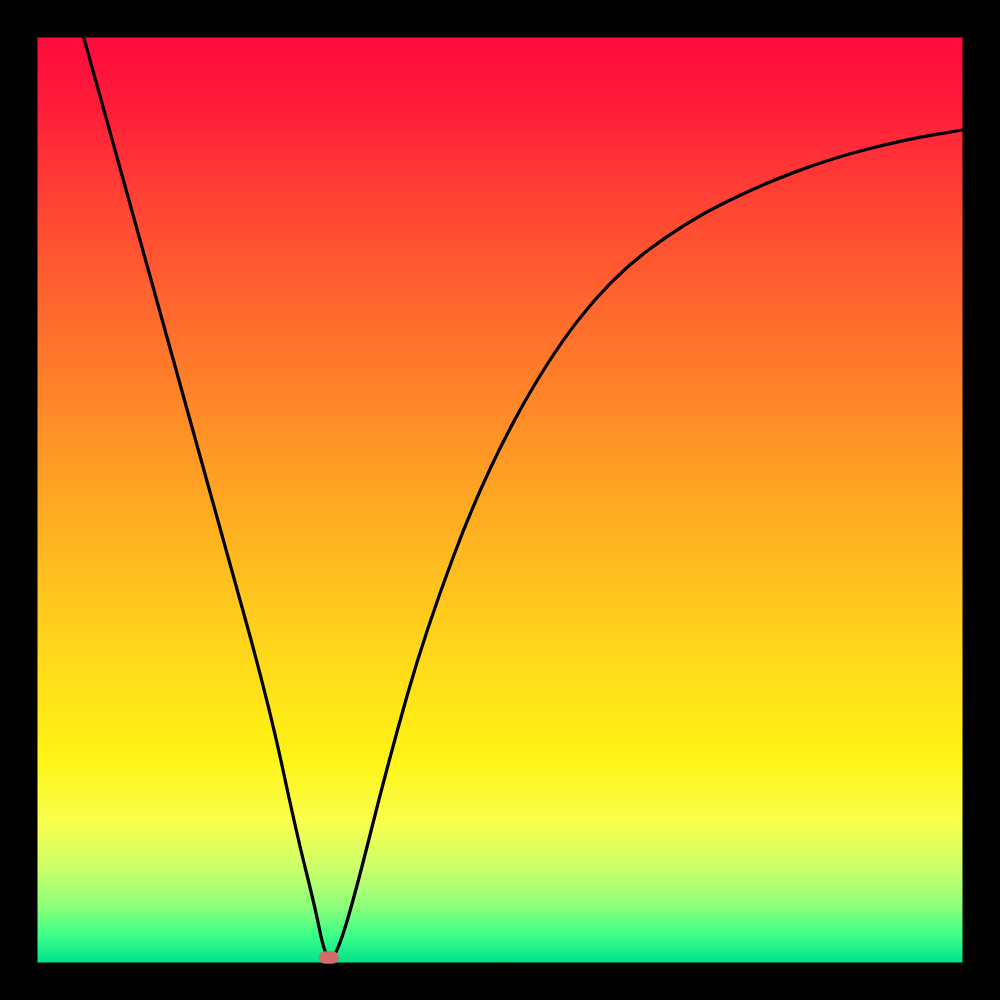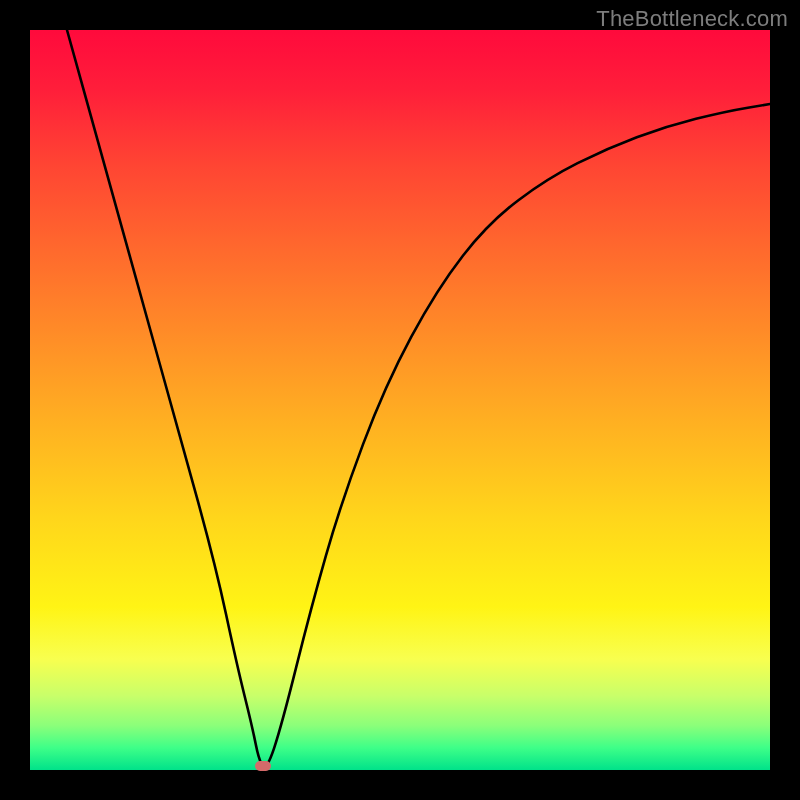--- a/index.html
+++ b/index.html
@@ -62,21 +62,20 @@
     height: 10px;
     border-radius: 6px;
     background: #d46a6a;
     transform: translate(-50%, -50%);
   }
 </style>
 </head>
 <body>
 
 <div class="frame">
-  <div class="watermark">TheBottleneck.com</div>
 
   <div class="plot-area">
     <svg class="curve" viewBox="0 0 740 740" preserveAspectRatio="none">
       <path fill="none" stroke="#000" stroke-width="2.6" stroke-linecap="round" stroke-linejoin="round" d="M 37.0 0.0 Q 37.0 0.0 55.5 66.6 Q 74.0 133.2 92.5 199.8 Q 111.0 266.4 129.5 333.0 Q 148.0 399.6 166.5 466.2 Q 185.0 532.8 196.1 584.6 Q 207.2 636.4 214.6 666.0 Q 222.0 695.6 225.7 714.1 Q 229.4 732.6 233.1 736.3 Q 236.8 740.0 244.2 717.8 Q 251.6 695.6 266.4 636.4 Q 281.2 577.2 296.0 525.4 Q 310.8 473.6 333.0 414.4 Q 355.2 355.2 381.1 307.1 Q 407.0 259.0 432.9 225.7 Q 458.8 192.4 488.4 170.2 Q 518.0 148.0 547.6 133.2 Q 577.2 118.4 606.8 107.3 Q 636.4 96.2 666.0 88.8 Q 695.6 81.4 717.8 77.7 T 740.0 74.0"></path>
     </svg>
     <div class="marker" style="left:233.1px; top:735.6px;"></div>
   </div>
 </div>
 
 </body></html>

